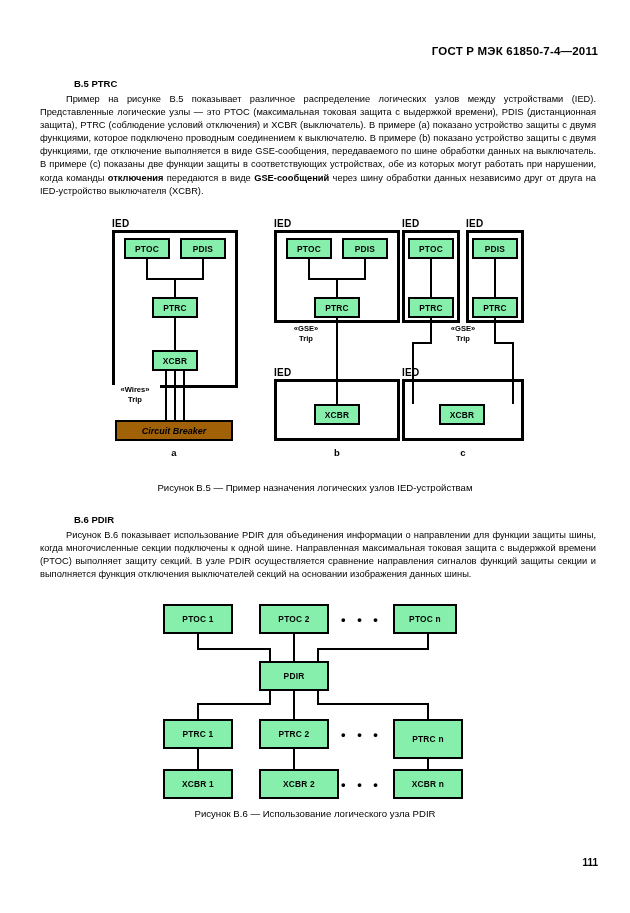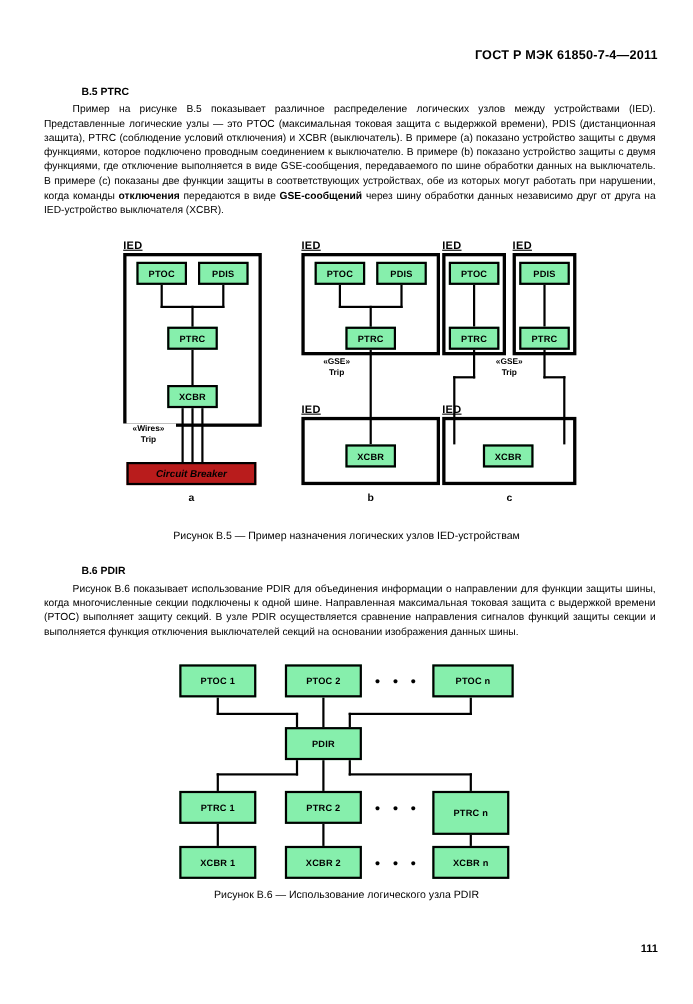--- a/index.html
+++ b/index.html
@@ -69,21 +69,20 @@
     background: #fff;
     box-sizing: border-box;
     z-index: 1;
   }
   .ied-label {
     position: absolute;
     font-size: 10px;
     font-weight: bold;
     letter-spacing: 0.3px;
     z-index: 4;
-    text-decoration: underline;
   }
   .line-v {
     position: absolute;
     background: #000;
     width: 2px;
     z-index: 2;
   }
   .line-h {
     position: absolute;
     background: #000;
@@ -102,21 +101,21 @@
   .caselabel {
     position: absolute;
     font-size: 9.5px;
     font-weight: bold;
     text-align: center;
     z-index: 5;
   }
   .cb-box {
     position: absolute;
     border: 2px solid #000;
-    background: #b91c1c;
+    background: #a16207;
     box-sizing: border-box;
     font-size: 9px;
     font-weight: bold;
     font-style: italic;
     display: flex;
     align-items: center;
     justify-content: center;
     z-index: 3;
   }
   .fig-note {
@@ -256,21 +255,21 @@
   <div class="fig-cap" style="top:482px;">Рисунок В.5 — Пример назначения логических узлов IED-устройствам</div>
 
   <div class="sec-title" style="top:514px;">B.6 PDIR</div>
   <div class="para" style="top:529px;"><span class="ind"></span><span>Рисунок В.6 показывает использование PDIR для объединения информации о направлении для функции защиты шины, когда многочисленные секции подключены к одной шине. Направленная максимальная токовая защита с выдержкой времени (PTOC) выполняет защиту секций. В узле PDIR осуществляется сравнение направления сигналов функций защиты секции и выполняется функция отключения выключателей секций на основании изображения данных шины.</span></div>
 
   <div class="diagram" style="left:0; top:0; width:630px; height:913px;border-radius:16px;">
 
     <div class="box" style="left:163px; top:604px; width:70px; height:30px;">PTOC 1</div>
     <div class="box" style="left:259px; top:604px; width:70px; height:30px;">PTOC 2</div>
     <div class="dots" style="left:341px; top:613px;">• • •</div>
-    <div class="box" style="left:393px; top:604px; width:74px; height:30px;">PTOC n</div>
+    <div class="box" style="left:393px; top:604px; width:64px; height:30px;">PTOC n</div>
 
     <div class="line-v" style="left:197px; top:634px; height:16px;"></div>
     <div class="line-h" style="left:197px; top:648px; width:74px;"></div>
     <div class="line-v" style="left:269px; top:648px; height:14px;"></div>
 
     <div class="line-v" style="left:293px; top:634px; height:28px;"></div>
 
     <div class="line-v" style="left:427px; top:634px; height:16px;"></div>
     <div class="line-h" style="left:317px; top:648px; width:112px;"></div>
     <div class="line-v" style="left:317px; top:648px; height:14px;"></div>
@@ -290,21 +289,21 @@
     <div class="box" style="left:163px; top:719px; width:70px; height:30px;">PTRC 1</div>
     <div class="box" style="left:259px; top:719px; width:70px; height:30px;">PTRC 2</div>
     <div class="dots" style="left:341px; top:728px;">• • •</div>
     <div class="box" style="left:393px; top:719px; width:70px; height:40px;">PTRC n</div>
 
     <div class="line-v" style="left:197px; top:749px; height:21px;"></div>
     <div class="line-v" style="left:293px; top:749px; height:21px;"></div>
     <div class="line-v" style="left:427px; top:749px; height:21px;"></div>
 
     <div class="box" style="left:163px; top:769px; width:70px; height:30px;">XCBR 1</div>
-    <div class="box" style="left:259px; top:769px; width:70px; height:30px;text-align:center;">XCBR 2</div>
+    <div class="box" style="left:259px; top:769px; width:80px; height:30px;text-align:center;">XCBR 2</div>
     <div class="dots" style="left:341px; top:778px;">• • •</div>
     <div class="box" style="left:393px; top:769px; width:70px; height:30px;">XCBR n</div>
   </div>
 
   <div class="fig-cap" style="top:808px;">Рисунок В.6 — Использование логического узла PDIR</div>
 
   <div class="pagenum">111</div>
 
 </div>
 

